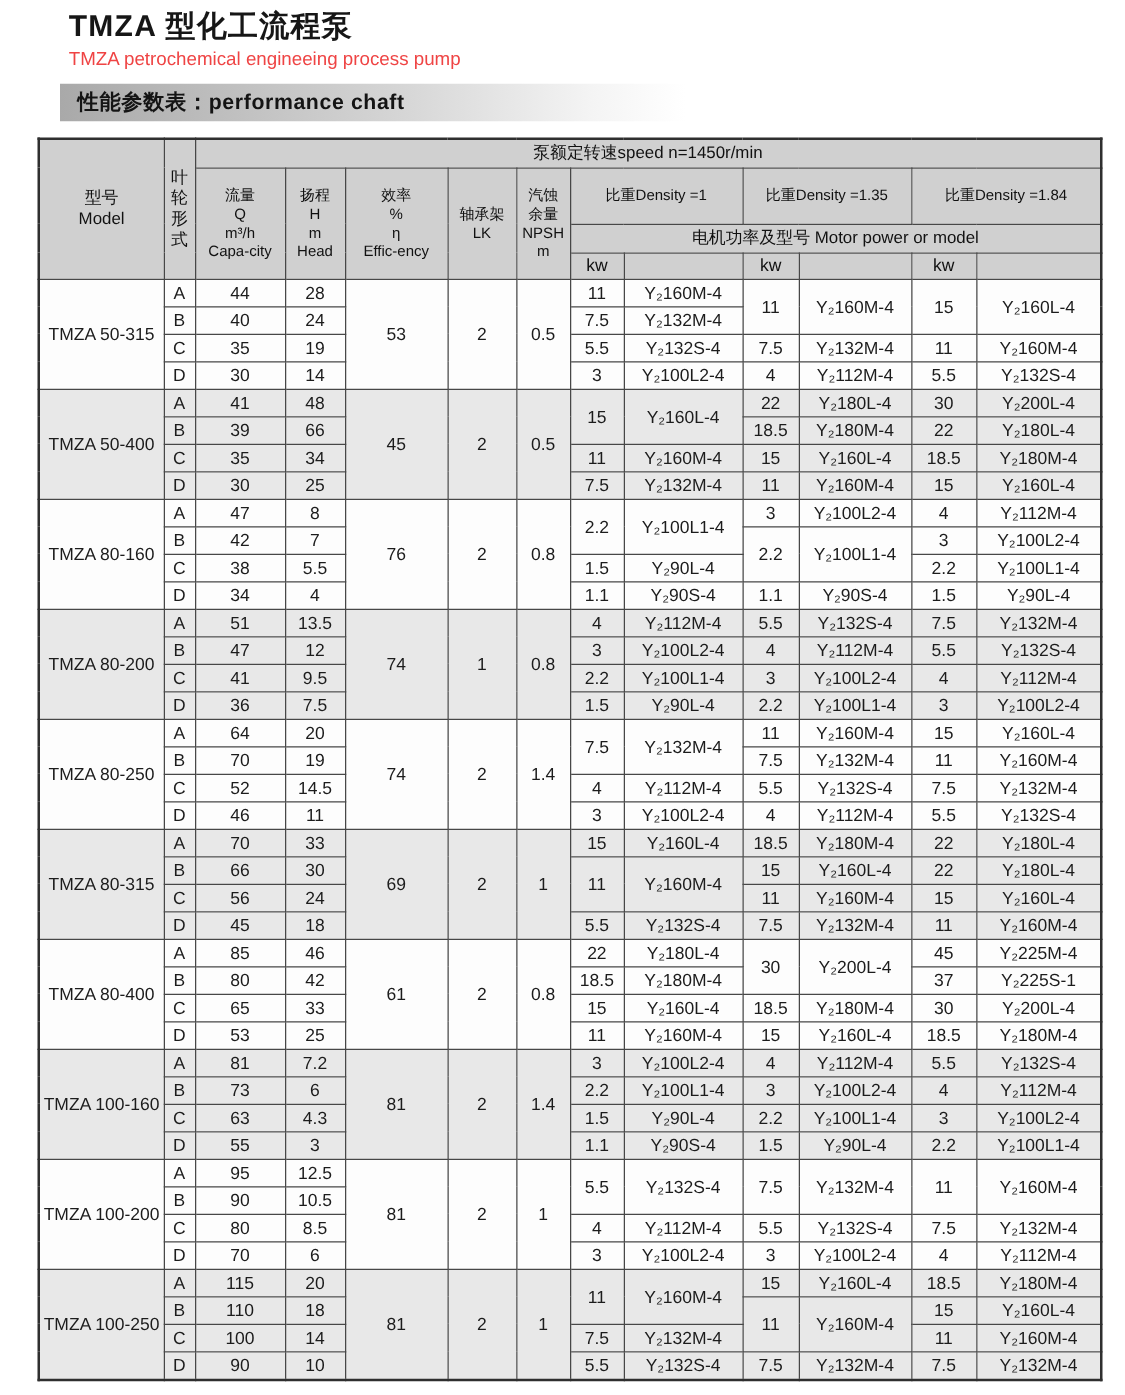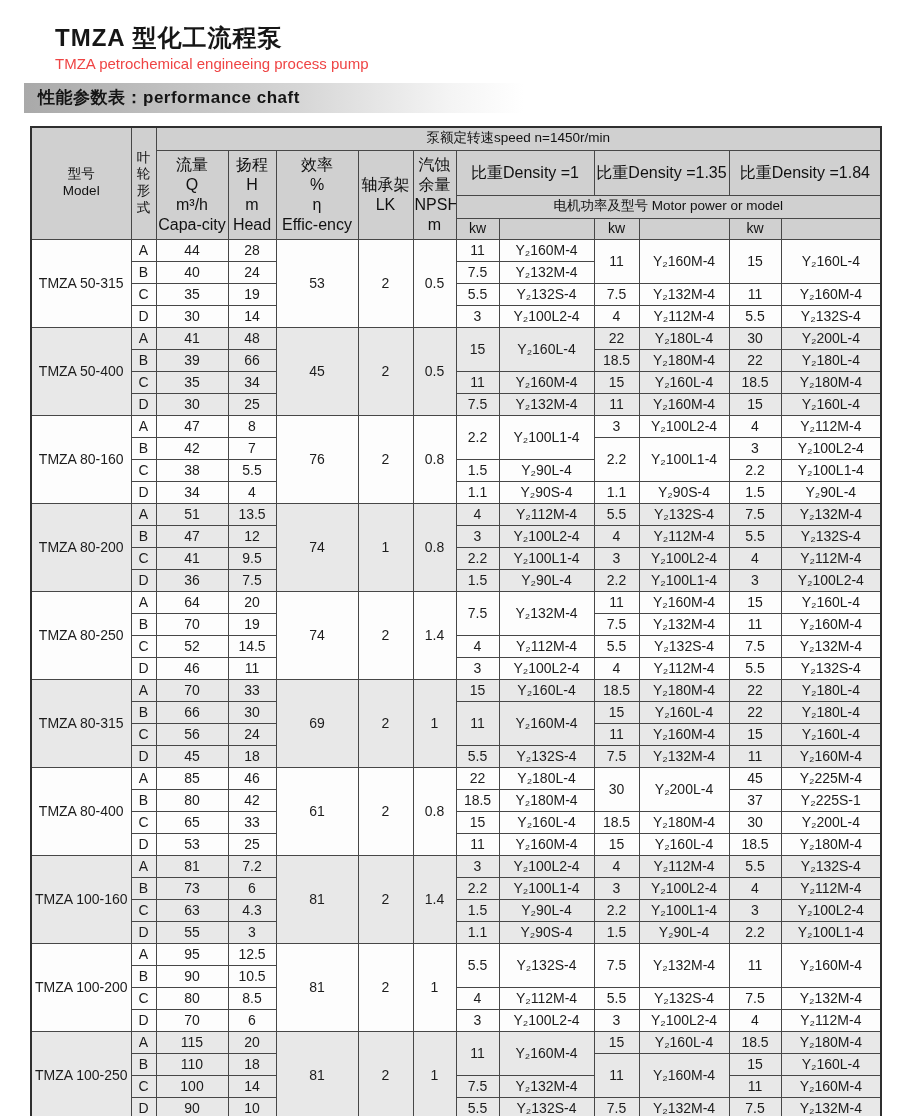--- a/index.html
+++ b/index.html
@@ -10,37 +10,37 @@
     color: #1e1e1e;
   }
   .page {
     width: 900px;
     height: 1116px;
     background: #ffffff;
     position: relative;
     overflow: hidden;
   }
   .title-block {
-    padding: 24px 0 0 55px;
+    padding: 8px 0 0 55px;
   }
   .title-zh {
     font-size: 24px;
     font-weight: bold;
     color: #161616;
     letter-spacing: 1px;
     line-height: 1.2;
   }
   .title-en {
     font-size: 15px;
     color: #ef4444;
     margin-top: 2px;
     line-height: 1.2;
   }
   .section-bar {
-    margin: 10px 0 0 24px;
+    margin: 10px 0 0 48px;
     width: 500px;
     height: 30px;
     background: linear-gradient(to right, #a9a9a9 0%, #d6d6d6 55%, #f4f4f4 85%, #ffffff 100%);
     display: flex;
     align-items: center;
     padding-left: 14px;
     box-sizing: border-box;
   }
   .section-label {
     font-size: 17px;
@@ -64,21 +64,21 @@
     font-weight: normal;
   }
   table.perf th {
     background: #d0d0d0;
     font-size: 13.5px;
     line-height: 1.25;
     white-space: pre-line;
     color: #111111;
   }
   th.speed-header { height: 22px; font-size: 14px; margin-left: 27px; }
-  tr.hdr-density th { height: 44px; font-size: 16px; }
+  tr.hdr-density th { height: 44px; font-size: 12px; }
   tr.hdr-motor th { height: 22px; }
   tr.hdr-kw th { height: 20px; font-size: 14px; margin-top: 48px; }
   table.perf td {
     font-size: 14px;
     height: 21px;
     color: #1c1c1c;
   }
   td.c-model { font-size: 13.5px; }
   td.c-motor { font-size: 13.5px; letter-spacing: 0; }
   tr.grp-white td { background: #fdfdfd; }

